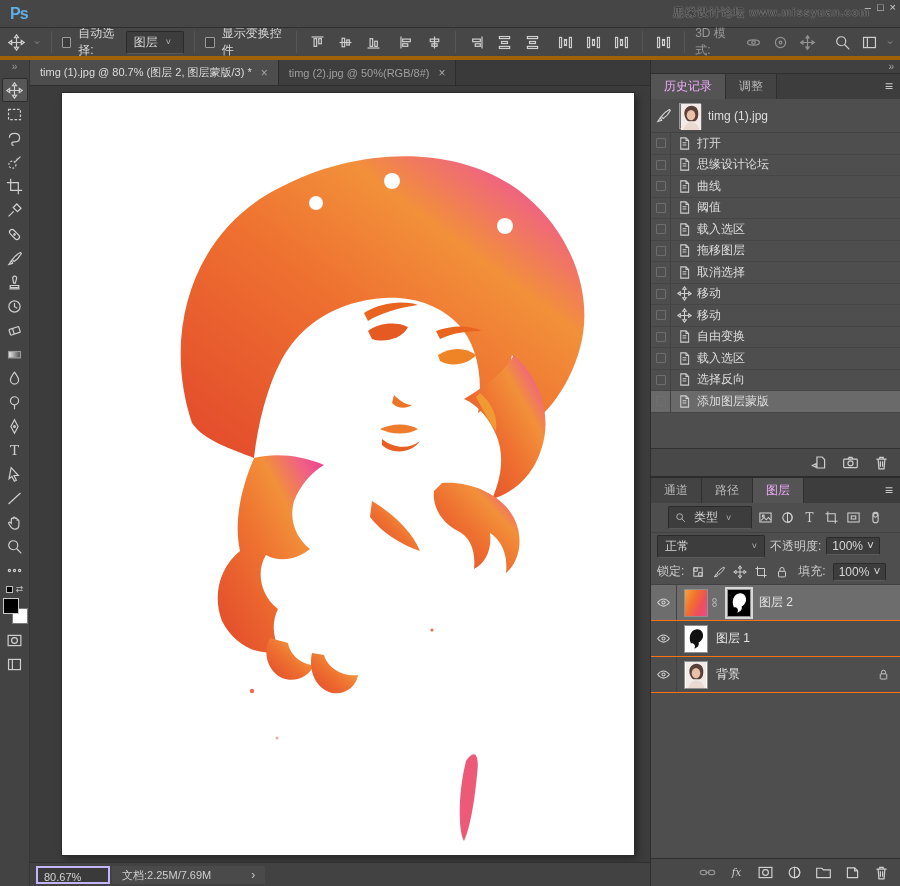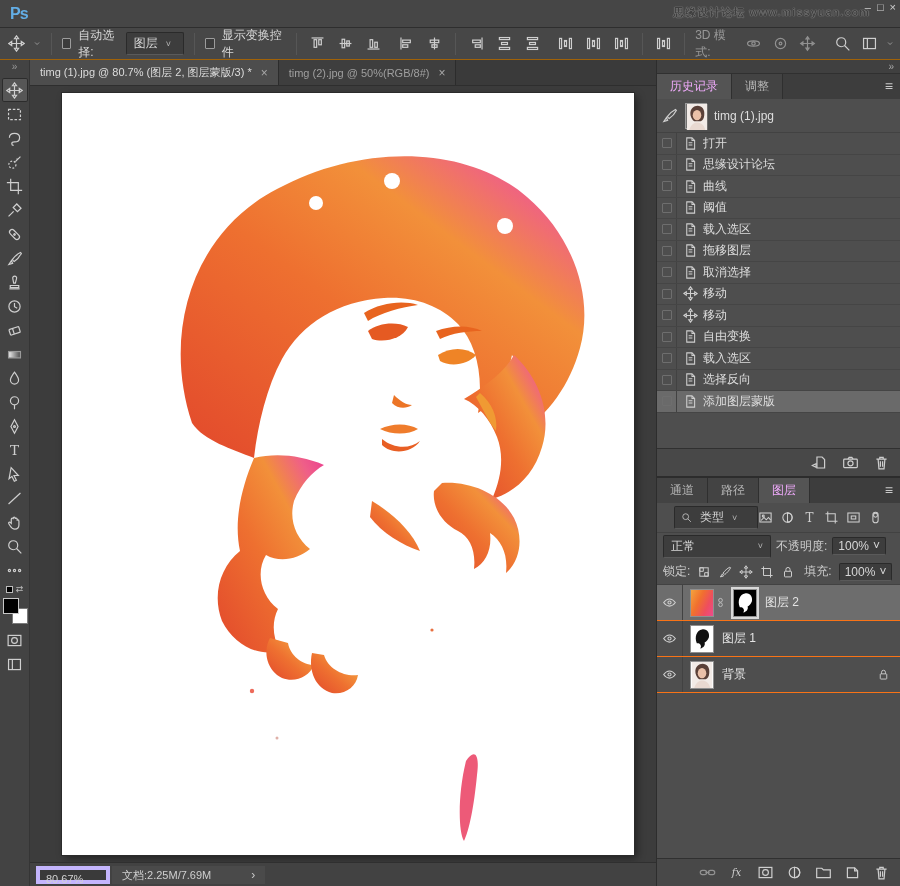--- a/index.html
+++ b/index.html
@@ -11,21 +11,21 @@
 
   
   .menubar { height:28px; background:#464646; border-bottom:1px solid #2e2e2e; display:flex; align-items:center; position:relative; flex:0 0 28px; }
   .ps-logo { color:#63aee6; font-weight:bold; font-size:16px; margin:0 14px 0 10px; letter-spacing:-1px; }
   .menu-item { padding:0 13px; line-height:28px; color:#dedede; font-size:12.5px; cursor:default; }
   .watermark { position:absolute; right:30px; top:5px; font-size:11px; font-weight:bold; color:#3f3f3f; text-shadow:0 0 1px #9a9a9a,0 0 1px #9a9a9a; letter-spacing:1px; }
   .win-controls { position:absolute; right:4px; top:1px; display:flex; gap:6px; color:#e6e6e6; font-size:11px; }
   .win-controls span { opacity:.85; }
 
   
-  .optionsbar { height:32px; background:#474747; border-bottom:1px solid #a16207; display:flex; align-items:center; gap:6px; padding:0 6px; flex:0 0 32px; }
+  .optionsbar { height:32px; background:#474747; border-bottom:4px solid #a16207; display:flex; align-items:center; gap:6px; padding:0 6px; flex:0 0 32px; }
   .opt-sep { width:1px; height:22px; background:#2e2e2e; border-right:1px solid #565656; margin:0 4px; }
   .opt-group { display:flex; align-items:center; gap:7px; }
   .checkbox { width:11px; height:11px; border:1px solid #9c9c9c; background:#3c3c3c; border-radius:1px; }
   .opt-label { font-size:12px; color:#d8d8d8; }
   .dropdown { display:flex; align-items:center; gap:8px; background:#3d3d3d; border:1px solid #2a2a2a; border-bottom-color:#5a5a5a; border-radius:2px; padding:2px 7px; min-width:58px; }
   .dropdown .chev { font-size:9px; color:#b8b8b8; }
   .iconbtn { padding:2px; border-radius:2px; }
   .dim { opacity:.55; }
 
   
@@ -46,21 +46,21 @@
   .tabbar { height:26px; background:#3a3a3a; display:flex; align-items:stretch; flex:0 0 26px; border-bottom:1px solid #2e2e2e; }
   .doc-tab { display:flex; align-items:center; padding:0 10px; font-size:11px; color:#9f9f9f; background:#3e3e3e; border-right:1px solid #2c2c2c; }
   .doc-tab.active { background:#4d4d4d; color:#dcdcdc; }
   .doc-tab .close { margin-left:9px; color:#a8a8a8; font-size:12px; }
   .canvas { flex:1; position:relative; overflow:hidden; }
   .page { position:absolute; left:32px; top:7px; width:572px; height:762px; background:#ffffff; box-shadow:0 0 0 1px #2b2b2b, 3px 3px 8px rgba(0,0,0,.45); }
   .page svg { width:100%; height:100%; display:block; }
 
   
   .statusbar { height:24px; background:#424242; border-top:1px solid #2f2f2f; display:flex; align-items:center; font-size:11px; flex:0 0 24px; }
-  .zoom-field { width:74px; height:18px; line-height:18px; margin-left:6px; padding:0 6px; background:#3a3a3a; border:4px solid #c4b5fd; color:#d2d2d2; }
+  .zoom-field { width:74px; height:18px; line-height:18px; margin-left:6px; padding:0 6px; background:#3a3a3a; border:2px solid #c4b5fd; color:#d2d2d2; }
   .doc-field { height:18px; line-height:18px; background:#4a4a4a; padding:0 10px; margin-left:2px; display:flex; align-items:center; gap:40px; color:#cfcfcf; }
   .status-chevron { color:#c8c8c8; font-size:12px; }
 
   
   .rightcol { flex:0 0 234px; background:#4e4e4e; border-left:1px solid #2d2d2d; display:flex; flex-direction:column; min-height:0; }
   .collapse-bar { height:14px; background:#404040; border-bottom:1px solid #303030; color:#a8a8a8; font-size:10px; text-align:right; padding-right:6px; line-height:13px; flex:0 0 14px; }
   .panel { display:flex; flex-direction:column; background:#4e4e4e; }
   .panel-tabs { height:25px; background:#3d3d3d; display:flex; align-items:stretch; position:relative; flex:0 0 25px; }
   .panel-tab { padding:0 13px; line-height:25px; font-size:12px; color:#b5b5b5; background:#434343; border-right:1px solid #2f2f2f; }
   .panel-tab.active { background:#545454; color:#f0abfc; }
@@ -72,21 +72,21 @@
   .hist-row { height:21.5px; display:flex; align-items:center; border-bottom:1px solid #454545; }
   .hist-row.selected { background:#6a6a6a; }
   .hist-check { width:20px; align-self:stretch; border-right:1px solid #424242; display:flex; align-items:center; justify-content:center; }
   .hist-check .box { width:10px; height:10px; border:1px solid #6e6e6e; border-radius:1px; }
   .hist-icon { width:26px; display:flex; justify-content:center; }
   .hist-label { font-size:12px; color:#dedede; }
   .hist-spacer { flex:1; }
   .panel-bottombar { height:28px; background:#484848; border-top:1px solid #303030; display:flex; align-items:center; justify-content:flex-end; gap:14px; padding:0 10px; flex:0 0 28px; }
 
   .layers { flex:1; min-height:0; }
-  .lyr-filter { height:30px; display:flex; align-items:center; padding:0 17px; border-bottom:1px solid #424242; flex:0 0 30px; }
+  .lyr-filter { height:30px; display:flex; align-items:center; gap:6px; padding:0 17px; border-bottom:1px solid #424242; flex:0 0 30px; }
   .lyr-filter .dropdown { min-width:84px; padding:2px 6px; }
   .lyr-filter .fico { display:flex; align-items:center; gap:7px; }
   .lyr-blend { height:26px; display:flex; align-items:center; gap:5px; padding:0 6px; flex:0 0 26px; }
   .lyr-blend .dropdown { width:108px; }
   .small-field { display:flex; align-items:center; gap:4px; background:#3d3d3d; border:1px solid #2a2a2a; border-bottom-color:#5a5a5a; border-radius:2px; padding:1px 5px; }
   .lyr-lock { height:26px; display:flex; align-items:center; gap:7px; padding:0 6px; border-bottom:1px solid #424242; flex:0 0 26px; }
   .lyr-row { height:36px; display:flex; align-items:center; border-bottom:1px solid #f97316; }
   .lyr-row.selected { background:#6d6d6d; }
   .lyr-eye { width:26px; align-self:stretch; border-right:1px solid #424242; display:flex; align-items:center; justify-content:center; }
   .lyr-thumb { width:24px; height:28px; border:1px solid #8f8f8f; margin-left:7px; background:#fff; position:relative; overflow:hidden; }

